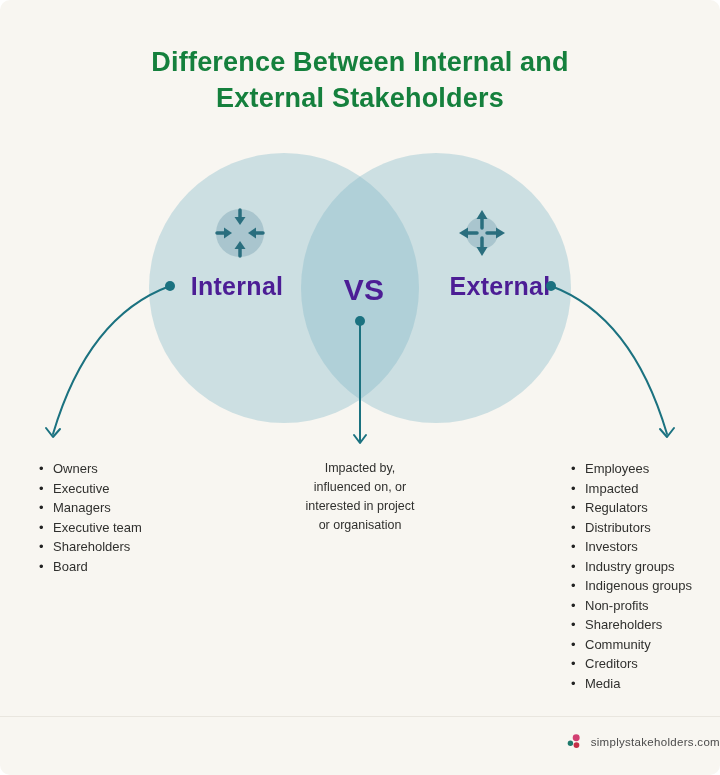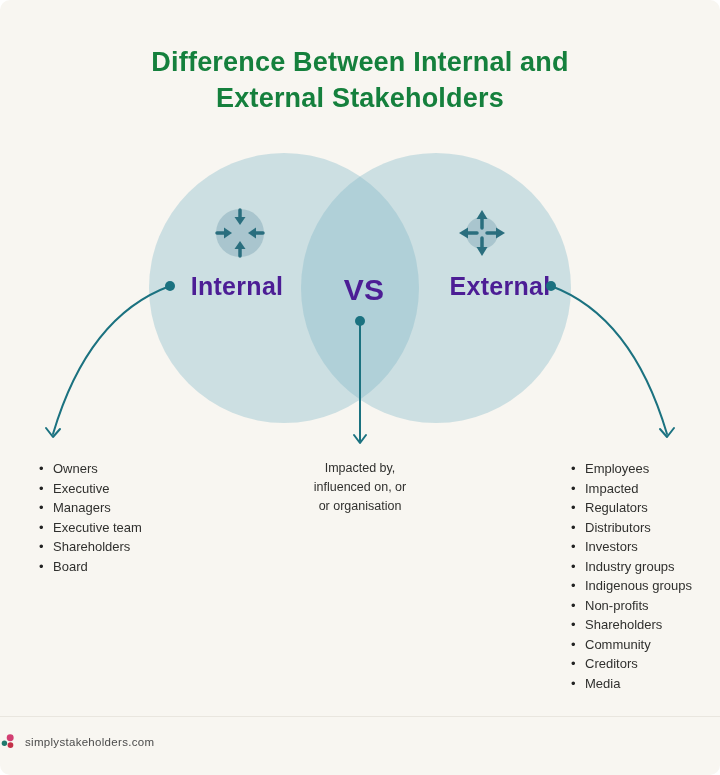--- a/index.html
+++ b/index.html
@@ -58,21 +58,21 @@
     position: absolute; left: 275px; top: 459px; width: 170px;
     text-align: center; font-size: 12.5px; color: #30302e;
     line-height: 19px;
   }
   .footer-divider {
     position: absolute; left: 0; top: 716px; width: 720px; height: 1px;
     background: #e9e6df;
   }
   .footer {
     position: absolute; left: 0; top: 733px; width: 720px;
-    display: flex; align-items: center; justify-content: flex-start; gap: 8px;
+    display: flex; align-items: center; justify-content: flex-end; gap: 8px;
   }
   .footer-url {
     font-size: 11.5px; color: #4b4b4b; letter-spacing: 0.3px;
     text-decoration: none;
   }
 </style>
 </head>
 <body>
 
 <div class="card">
@@ -136,20 +136,21 @@
       <li><span class="bullet">•</span><span>Executive</span></li>
       <li><span class="bullet">•</span><span>Managers</span></li>
       <li><span class="bullet">•</span><span>Executive team</span></li>
       <li><span class="bullet">•</span><span>Shareholders</span></li>
       <li><span class="bullet">•</span><span>Board</span></li>
     </ul>
 
   <div class="overlap-note">
       <div>Impacted by,</div>
       <div>influenced on, or</div>
+      <div>interested in project</div>
       <div>or organisation</div>
     </div>
 
   <ul class="side-list right-list">
       <li><span class="bullet">•</span><span>Employees</span></li>
       <li><span class="bullet">•</span><span>Impacted</span></li>
       <li><span class="bullet">•</span><span>Regulators</span></li>
       <li><span class="bullet">•</span><span>Distributors</span></li>
       <li><span class="bullet">•</span><span>Investors</span></li>
       <li><span class="bullet">•</span><span>Industry groups</span></li>

